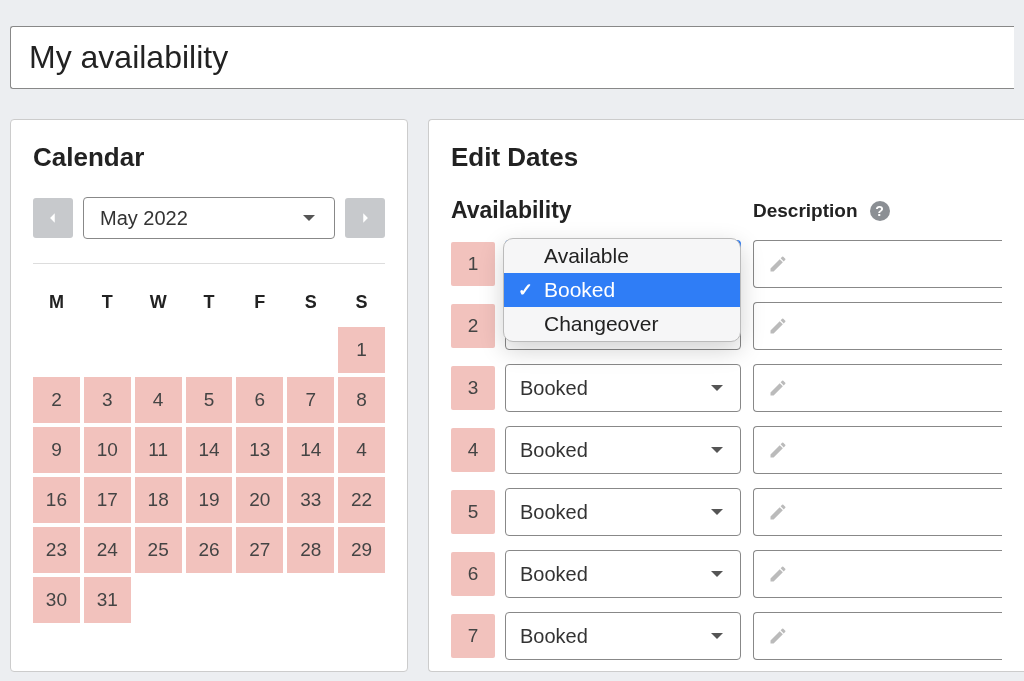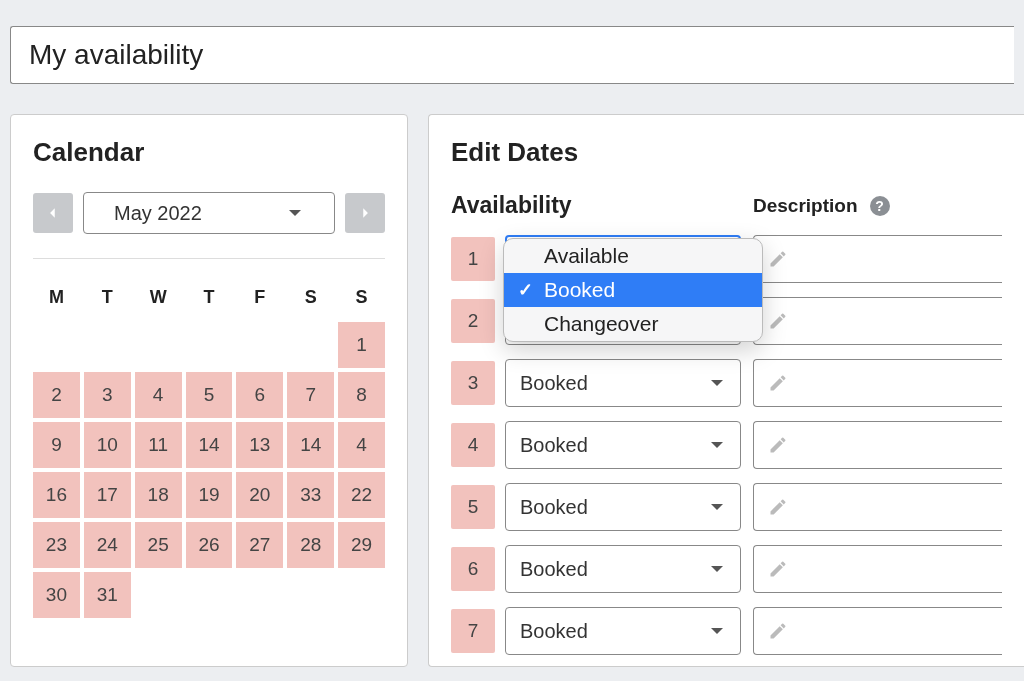--- a/index.html
+++ b/index.html
@@ -7,21 +7,21 @@
     
     .title-bar {
       margin: 26px 10px 0 10px;
       background: #fff;
       border: 1px solid #888;
       border-radius: 3px 0 0 3px;
       padding: 12px 18px;
       border-right: none;
     }
     .title-bar h1 {
-      font-size: 28px;
+      font-size: 32px;
       font-weight: 400;
       color: #222;
     }
     
     .panels {
       display: flex;
       gap: 20px;
       margin: 30px 0 0 10px;
     }
     
@@ -59,21 +59,21 @@
       align-items: center;
       justify-content: center;
       cursor: pointer;
     }
     .nav-btn svg { width: 14px; height: 14px; fill: #fff; }
     .month-select {
       flex: 1;
       height: 42px;
       border: 1px solid #888;
       border-radius: 4px;
-      padding: 0 30px;
+      padding: 0 16px;
       font-size: 20px;
       color: #333;
       display: flex;
       align-items: center;
       justify-content: space-between;
       cursor: pointer;
     }
     .month-select svg { width: 18px; height: 18px; fill: #555; }
     
     .cal-grid { display: grid; grid-template-columns: repeat(7, 1fr); gap: 4px; }
@@ -171,21 +171,21 @@
       align-items: center;
       cursor: text;
       background: #fff;
     }
     .desc-input svg { width: 20px; height: 20px; fill: #bbb; }
     
     .dropdown-open {
       position: absolute;
       left: 503px;
       top: 238px;
-      width: 260px;
+      width: 238px;
       background: #f6f6f7;
       border: 1px solid #bbb;
       border-radius: 10px;
       box-shadow: 0 8px 24px rgba(0,0,0,0.18);
       overflow: hidden;
       z-index: 50;
     }
     .dd-item {
       padding: 5px 18px 5px 40px;
       font-size: 21px;

